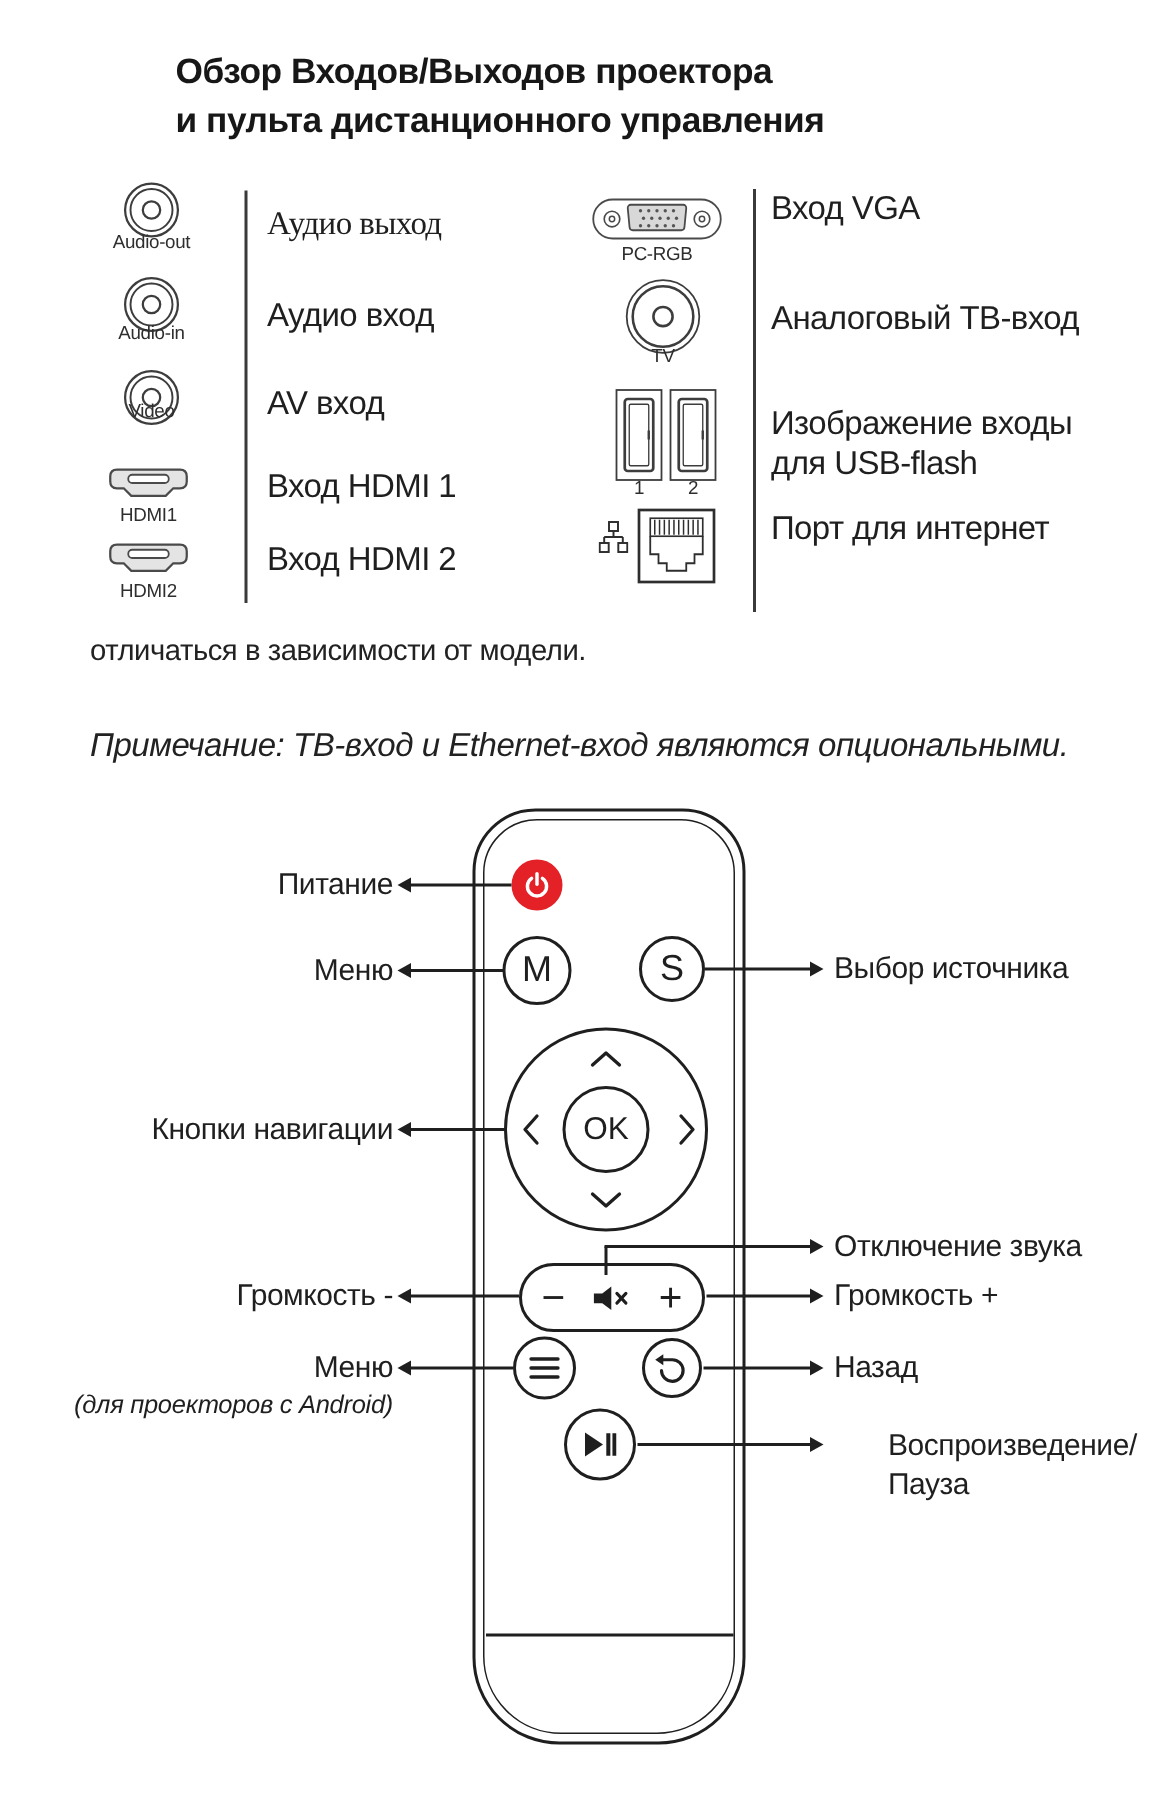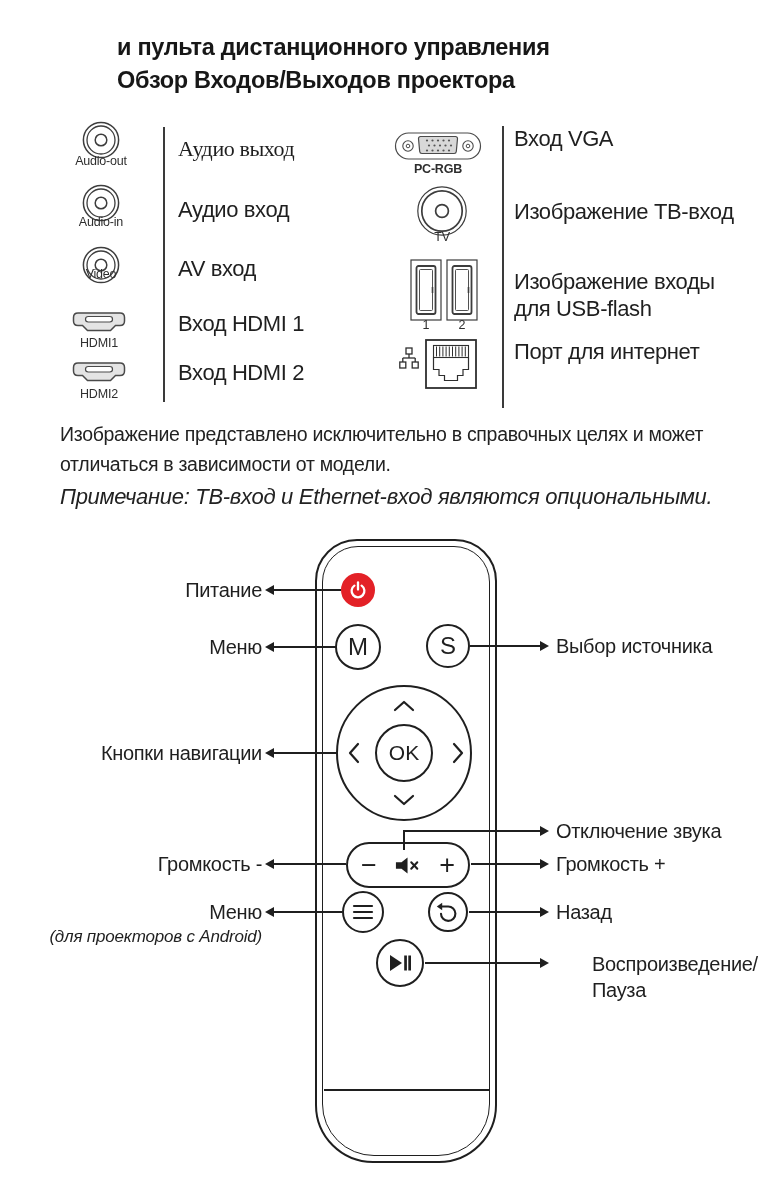--- a/index.html
+++ b/index.html
@@ -28,22 +28,22 @@
   .btn{border:2px solid var(--ink,#1f1f1f);border-radius:50%;background:#fff;display:flex;align-items:center;justify-content:center;box-sizing:border-box;}
   .btnTxt{font-size:24px;color:#1f1f1f;}
   .pill{border:2px solid var(--ink,#1f1f1f);border-radius:23px;background:#fff;display:flex;align-items:center;justify-content:space-between;box-sizing:border-box;padding:0 13px;}
   .pm{font-size:27px;color:#1f1f1f;line-height:1;}
   svg{display:block;}
 </style>
 </head>
 <body>
 
 <div class="abs title" style="left:117px;top:31px;">
+  <div>Обзор Входов/Выходов проектора</div>
   <div>и пульта дистанционного управления</div>
-  <div>Обзор Входов/Выходов проектора</div>
 </div>
 
 <div class="abs" style="left:82px;top:121px;">
   <svg width="38" height="38" viewBox="0 0 38 38">
     <circle cx="19" cy="19" r="17.6" fill="#fff" stroke="#3d3d3d" stroke-width="1.5"></circle>
     <circle cx="19" cy="19" r="14" fill="none" stroke="#3d3d3d" stroke-width="1.3"></circle>
     <circle cx="19" cy="19" r="5.8" fill="#fff" stroke="#3d3d3d" stroke-width="1.5"></circle>
   </svg>
 </div>
 <div class="abs cap" style="left:61px;top:155px;width:80px;">Audio-out</div>
@@ -110,21 +110,21 @@
         <circle cx="51.5" cy="17.5" r="1.1"></circle>
         <circle cx="57" cy="17.5" r="1.1"></circle>
       <circle cx="33" cy="22.5" r="1.1"></circle>
         <circle cx="38.5" cy="22.5" r="1.1"></circle>
         <circle cx="44" cy="22.5" r="1.1"></circle>
         <circle cx="49.5" cy="22.5" r="1.1"></circle>
         <circle cx="55" cy="22.5" r="1.1"></circle>
     </g>
   </svg>
 </div>
-<div class="abs cap" style="left:398px;top:163px;width:80px;font-weight:bold;">PC-RGB</div>
+<div class="abs cap" style="left:398px;top:163px;width:80px;">PC-RGB</div>
 
 <div class="abs" style="left:416px;top:185px;">
   <svg width="52" height="52" viewBox="0 0 52 52">
     <circle cx="26" cy="26" r="24.2" fill="#fff" stroke="#3d3d3d" stroke-width="1.2"></circle>
     <circle cx="26" cy="26" r="20.2" fill="none" stroke="#3d3d3d" stroke-width="1.7"></circle>
     <circle cx="26" cy="26" r="6.4" fill="#fff" stroke="#3d3d3d" stroke-width="1.7"></circle>
   </svg>
 </div>
 <div class="abs cap" style="left:402px;top:231px;width:80px;">TV</div>
 
@@ -178,31 +178,30 @@
       <line x1="38.1" y1="8.5" x2="38.1" y2="18.5"></line>
         <line x1="41.3" y1="8.5" x2="41.3" y2="18.5"></line>
     </g>
     <path d="M9.5,19.5 V31.5 H15 V37.5 H20.5 V42.5 H33.5 V37.5 H39 V31.5 H44.5 V19.5" fill="none" stroke="#2e2e2e" stroke-width="1.2"></path>
   </svg>
 </div>
 
 <div class="abs vline" style="left:502px;top:126px;height:282px;"></div>
 
 <div class="abs iolbl" style="left:514px;top:125px;">Вход VGA</div>
-<div class="abs iolbl" style="left:514px;top:198px;">Изображение ТВ-вход</div>
+<div class="abs iolbl" style="left:514px;top:198px;">Аналоговый ТВ-вход</div>
 <div class="abs iolbl" style="left:514px;top:268px;">
   <div>Изображение входы</div>
   <div>для USB-flash</div>
 </div>
 <div class="abs iolbl" style="left:514px;top:338px;">
   <div>Порт для интернет</div>
 </div>
 
 <div class="abs para" style="left:60px;top:419px;">
-  <div>Изображение представлено исключительно в справочных целях и может</div>
   <div>отличаться в зависимости от модели.</div>
 </div>
 <div class="abs noteit" style="left:60px;top:484px;">Примечание: ТВ-вход и Ethernet-вход являются опциональными.</div>
 
 <div class="abs remoteOuter" style="left:315px;top:539px;width:182px;height:624px;box-sizing:border-box;"></div>
 <div class="abs remoteInner" style="left:322px;top:546px;width:168px;height:610px;box-sizing:border-box;"></div>
 <div class="abs" style="left:323.5px;top:1089px;width:165px;height:1.5px;background:var(--ink,#1f1f1f);"></div>
 
 <div class="abs btn" style="left:341px;top:573px;width:34px;height:34px;background:var(--power-button,#e32127);border-color:var(--power-button,#e32127);">
   <svg width="18" height="18" viewBox="0 0 18 18">

